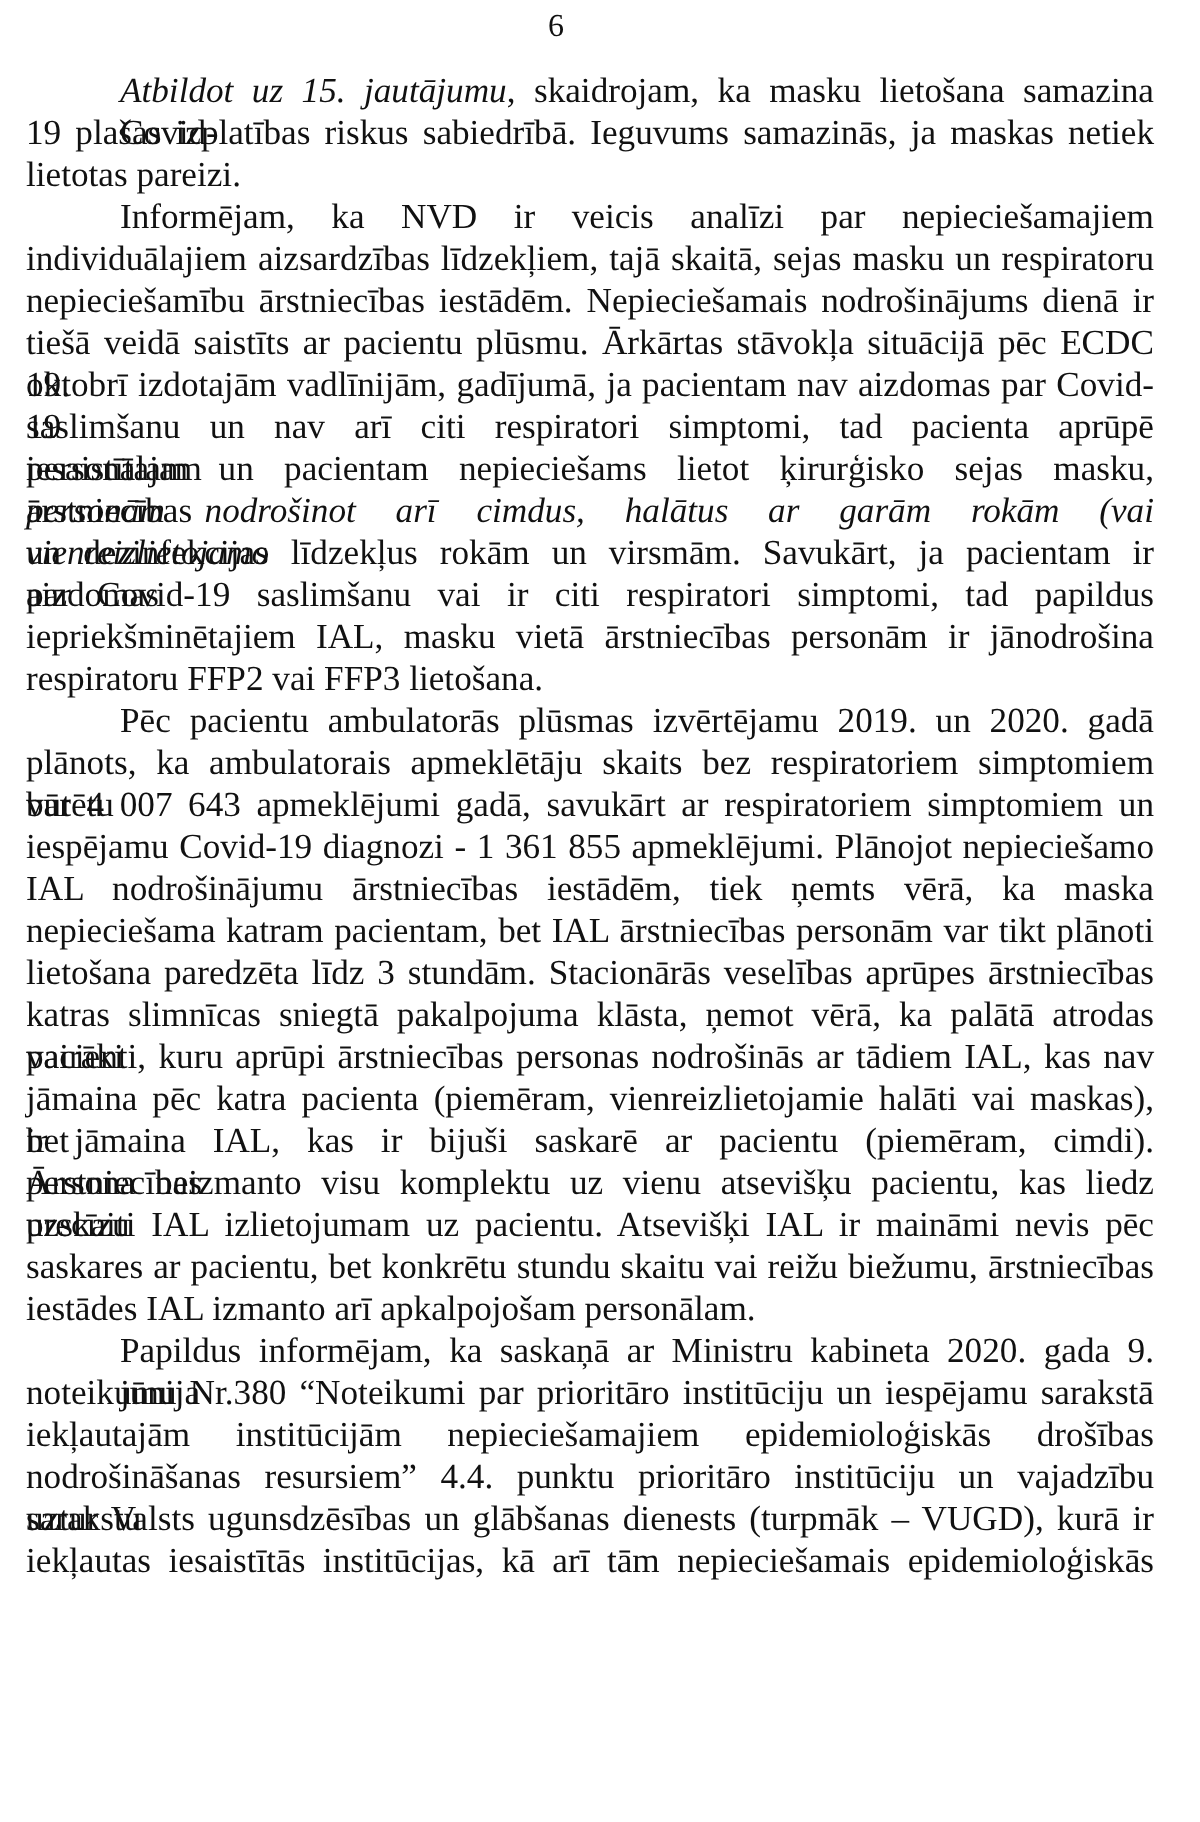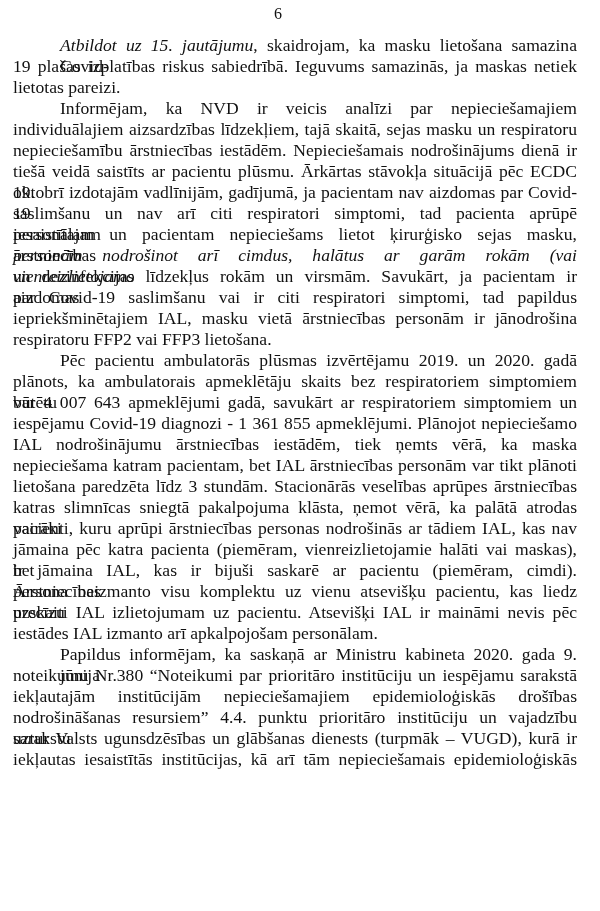--- a/index.html
+++ b/index.html
@@ -96,20 +96,21 @@
     <span class="line" style="white-space: normal;">iespējamu Covid-19 diagnozi - 1 361 855 apmeklējumi. Plānojot nepieciešamo</span>
     <span class="line" style="white-space: normal;">IAL nodrošinājumu ārstniecības iestādēm, tiek ņemts vērā, ka maska</span>
     <span class="line" style="white-space: normal;">nepieciešama katram pacientam, bet IAL ārstniecības personām var tikt plānoti</span>
     <span class="line" style="white-space: normal;">lietošana paredzēta līdz 3 stundām. Stacionārās veselības aprūpes ārstniecības</span>
     <span class="line" style="white-space: normal;">katras slimnīcas sniegtā pakalpojuma klāsta, ņemot vērā, ka palātā atrodas vairāki</span>
     <span class="line" style="white-space: normal;">pacienti, kuru aprūpi ārstniecības personas nodrošinās ar tādiem IAL, kas nav</span>
     <span class="line" style="white-space: normal;">jāmaina pēc katra pacienta (piemēram, vienreizlietojamie halāti vai maskas), bet</span>
     <span class="line" style="white-space: normal;">ir jāmaina IAL, kas ir bijuši saskarē ar pacientu (piemēram, cimdi). Ārstniecības</span>
     <span class="line" style="white-space: normal;">persona neizmanto visu komplektu uz vienu atsevišķu pacientu, kas liedz precīzu</span>
     <span class="line" style="white-space: normal;">uzskaiti IAL izlietojumam uz pacientu. Atsevišķi IAL ir maināmi nevis pēc</span>
+    <span class="line" style="white-space: normal;">saskares ar pacientu, bet konkrētu stundu skaitu vai reižu biežumu, ārstniecības</span>
     <span class="line last">iestādes IAL izmanto arī apkalpojošam personālam.</span>
   </p>
 
   <p class="para">
     <span class="line indent" style="white-space: normal;">Papildus informējam, ka saskaņā ar Ministru kabineta 2020. gada 9. jūnija</span>
     <span class="line" style="white-space: normal;">noteikumu Nr.380 “Noteikumi par prioritāro institūciju un iespējamu sarakstā</span>
     <span class="line" style="white-space: normal;">iekļautajām institūcijām nepieciešamajiem epidemioloģiskās drošības</span>
     <span class="line" style="white-space: normal;">nodrošināšanas resursiem” 4.4. punktu prioritāro institūciju un vajadzību sarakstu</span>
     <span class="line" style="white-space: normal;">uztur Valsts ugunsdzēsības un glābšanas dienests (turpmāk – VUGD), kurā ir</span>
     <span class="line" style="white-space: normal;">iekļautas iesaistītās institūcijas, kā arī tām nepieciešamais epidemioloģiskās</span>

